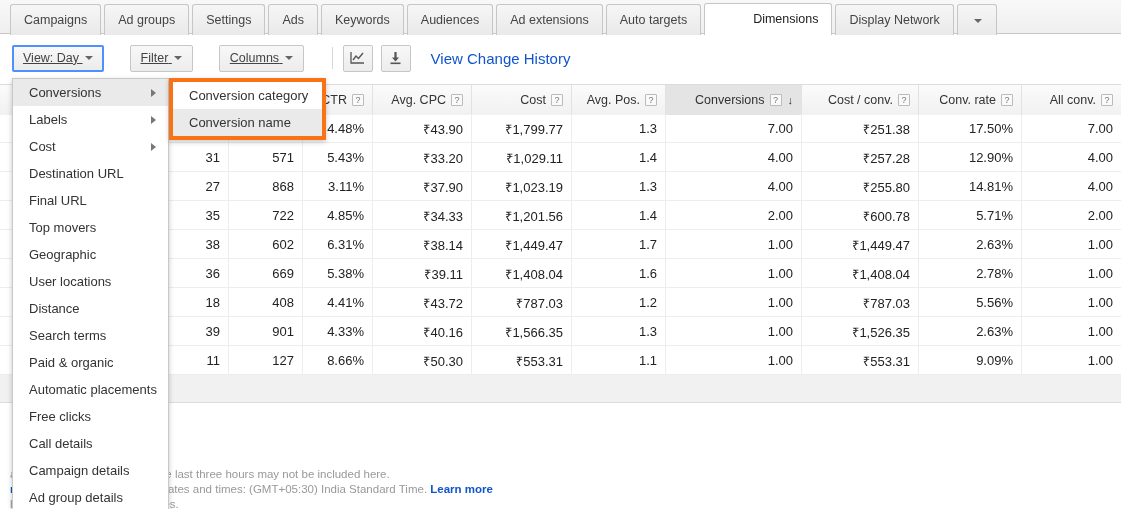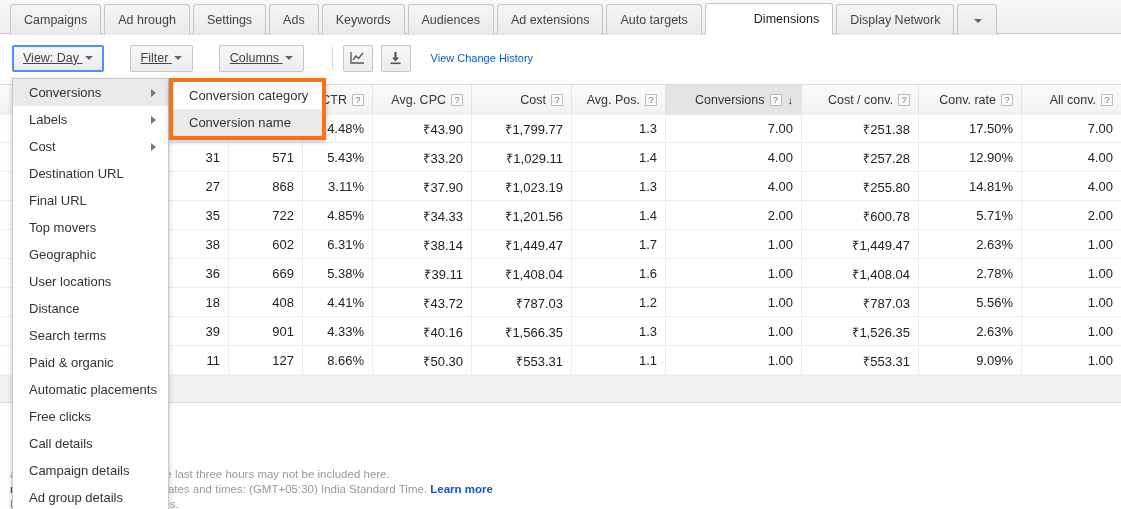--- a/index.html
+++ b/index.html
@@ -62,21 +62,21 @@
     font-size: 12.5px; color: #444;
     margin-right: 26px; white-space: nowrap; cursor: pointer; text-decoration: underline;
   }
   .btn.focused { border: 2px solid #4d90fe; line-height: 23px; padding: 0 9px; }
   .iconbtn {
     width: 30px; height: 27px; border: 1px solid #c6c6c6; border-radius: 2px;
     background: linear-gradient(to bottom,#f8f8f8,#ececec);
     margin-right: 8px; display:flex; align-items:center; justify-content:center; cursor:pointer;
   }
   .divider { width: 1px; height: 22px; background: #d6d6d6; margin: 0 10px 0 2px; }
-  .linktext { color: #1155cc; font-size: 11px; margin-left: 12px; cursor: pointer; }
+  .linktext { color: #1155cc; font-size: 15px; margin-left: 12px; cursor: pointer; }
 
   
   .table { position: absolute; left: 0; top: 84px; width: 1121px; }
   .thead { display: flex; height: 30px; border-top: 1px solid #dcdcdc; border-bottom: 1px solid #dcdcdc; }
   .th {
     background: linear-gradient(to bottom,#fbfbfb,#f1f1f1);
     border-right: 1px solid #e2e2e2;
     font-size: 12.5px; color: #333;
     display: flex; align-items: center; justify-content: flex-end;
     padding: 0 8px; height: 30px; white-space: nowrap; cursor: pointer;
@@ -148,21 +148,21 @@
   .submenu .menuitem { padding-left: 16px; }
 </style>
 </head>
 <body>
 
 <div id="app">
 
   <div class="tabstrip">
     <div class="tabs">
       <div class="tab"><span>Campaigns</span></div>
-      <div class="tab"><span>Ad hrough</span></div>
+      <div class="tab"><span>Ad groups</span></div>
       <div class="tab"><span>Settings</span></div>
       <div class="tab"><span>Ads</span></div>
       <div class="tab"><span>Keywords</span></div>
       <div class="tab"><span>Audiences</span></div>
       <div class="tab"><span>Ad extensions</span></div>
       <div class="tab"><span>Auto targets</span></div>
       <div class="tab active"><span>Dimensions</span></div>
       <div class="tab"><span>Display Network</span></div>
       <div class="tab arrow"><span class="caret"></span></div>
     </div>

